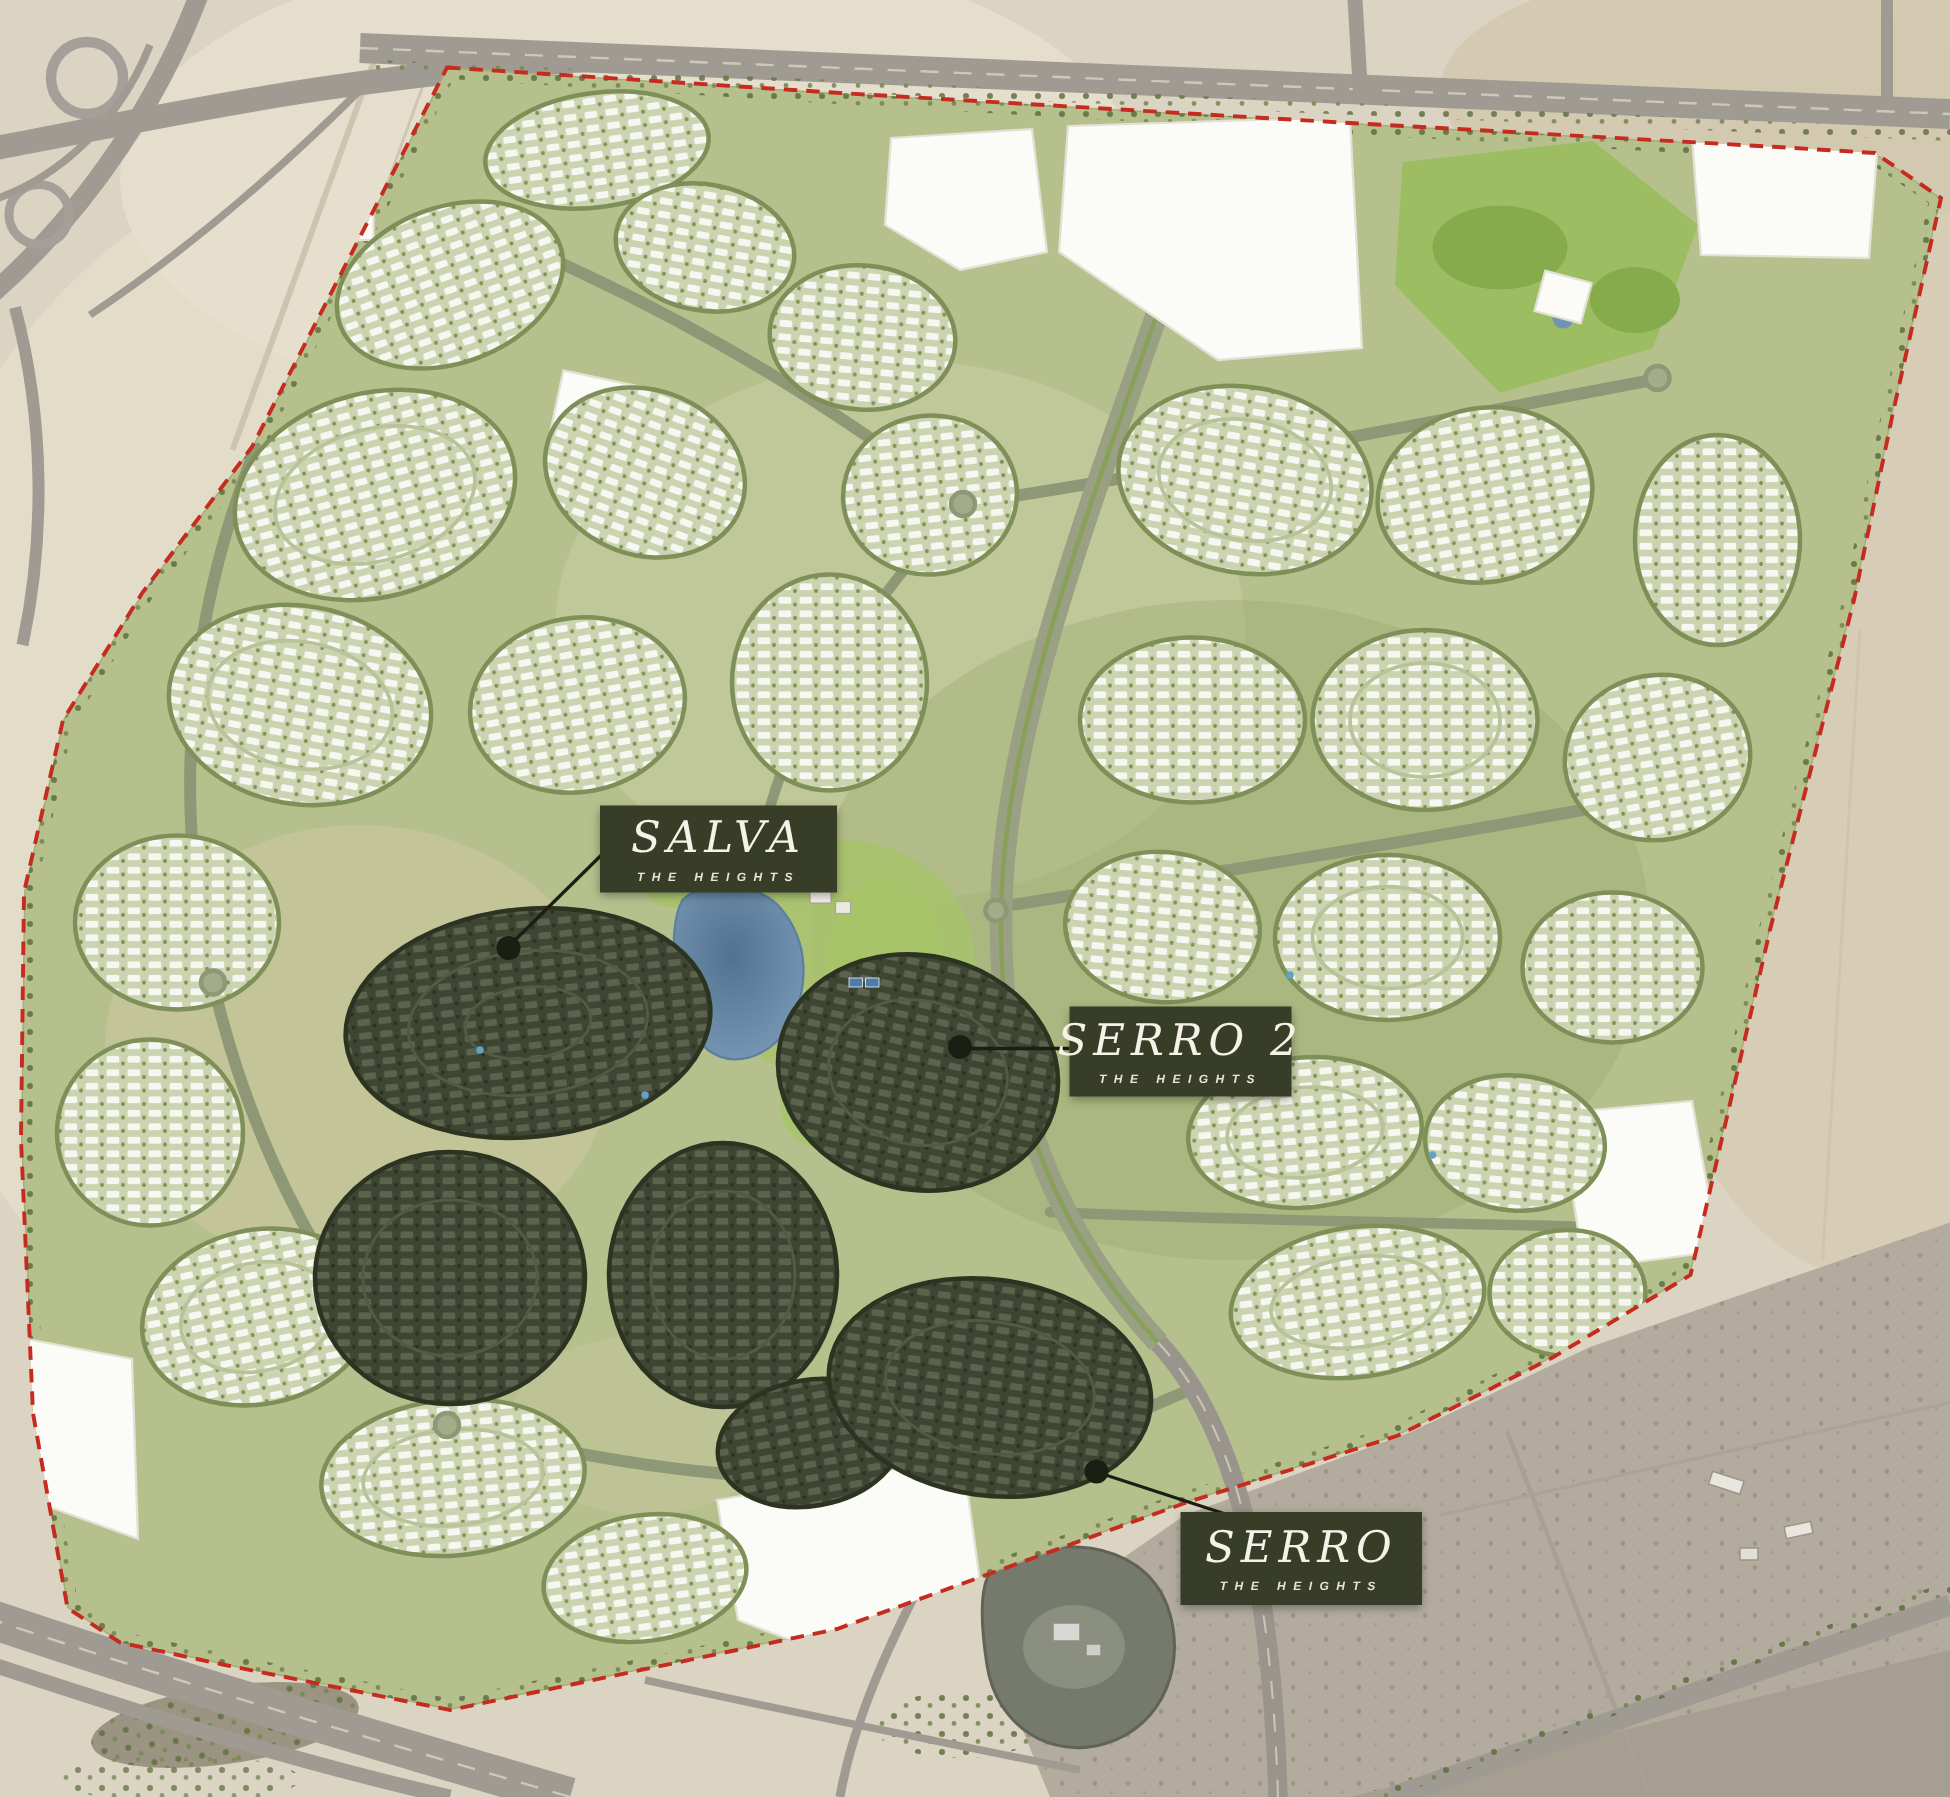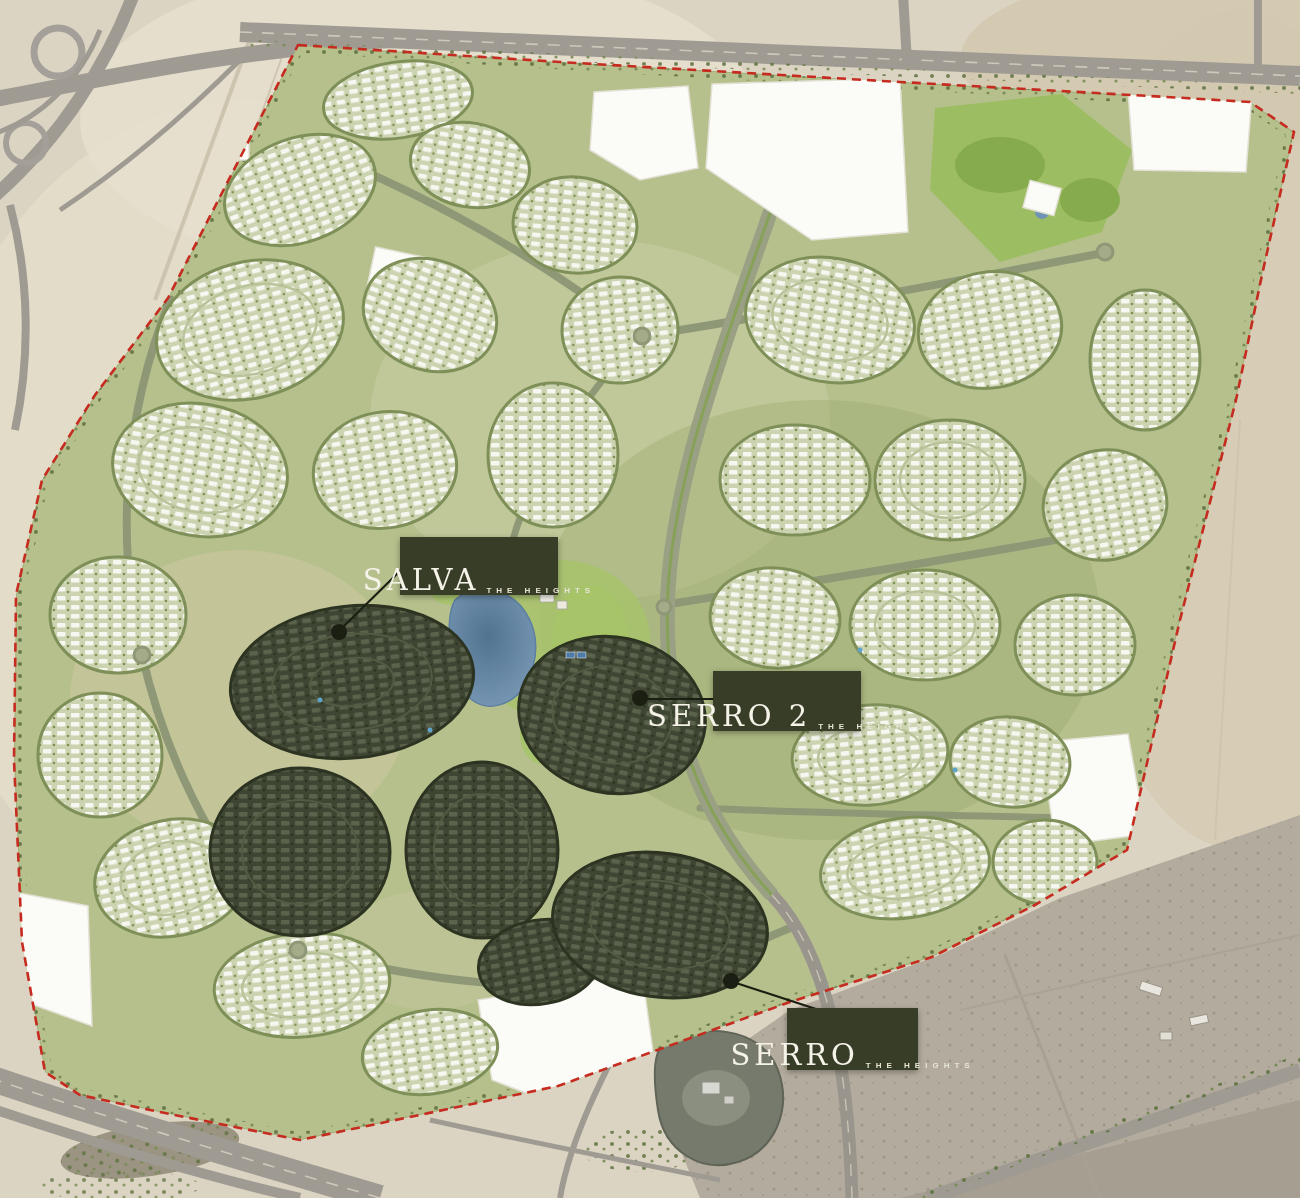--- a/index.html
+++ b/index.html
@@ -18,23 +18,23 @@
   .wr{fill:none;stroke:#b9c39a;stroke-width:2.5;}
   .dc{fill:url(#pd);stroke:#2c3321;stroke-width:3;}
   .dr{fill:none;stroke:#515a42;stroke-width:2;}
   .hw{fill:none;stroke:#9f9b93;}
   .hwd{fill:none;stroke:#cdc8bb;stroke-dasharray:12 10;}
   .ir{fill:none;stroke:#8e9877;stroke-linecap:round;}
   .boundary{fill:none;stroke:var(--boundary);stroke-width:2.6;stroke-dasharray:9 6;}
   .leader{stroke:var(--leader);stroke-width:2.2;fill:none;}
   .dot{fill:var(--leader);}
   
-  .plate{position:absolute;display:flex;flex-direction:row;align-items:flex-end;
+  .plate{position:absolute;display:flex;flex-direction:column;align-items:center;
          justify-content:center;gap:7px;background:var(--label-background);
-         color:var(--label-text);box-shadow:0 2px 6px rgba(0,0,0,.35);z-index:5;}
+         color:var(--label-text);box-shadow:0 2px 6px rgba(0,0,0,.35);z-index:5;font-style:italic;}
   .plate .nm{font-family:"DejaVu Serif","Liberation Serif",serif;font-size:29px;
              font-weight:400;letter-spacing:4px;line-height:1;white-space:nowrap;}
   .plate .sub{font-size:8px;font-weight:700;letter-spacing:5px;color:var(--label-subtext);
               white-space:nowrap;}
 </style>
 </head>
 <body>
 
 <div class="stage">
 
@@ -278,18 +278,18 @@
 <div class="plate" style="left:400px;top:537px;width:158px;height:58px;">
   <div class="nm">SALVA</div>
   <div class="sub">THE HEIGHTS</div>
 </div>
 
 <div class="plate" style="left:713px;top:671px;width:148px;height:60px;">
   <div class="nm">SERRO 2</div>
   <div class="sub">THE HEIGHTS</div>
 </div>
 
-<div class="plate" style="left:787px;top:1008px;width:131px;height:62px;">
+<div class="plate" style="left:787px;top:1008px;width:161px;height:62px;">
   <div class="nm">SERRO</div>
   <div class="sub">THE HEIGHTS</div>
 </div>
 
 </div>
 
 </body></html>

